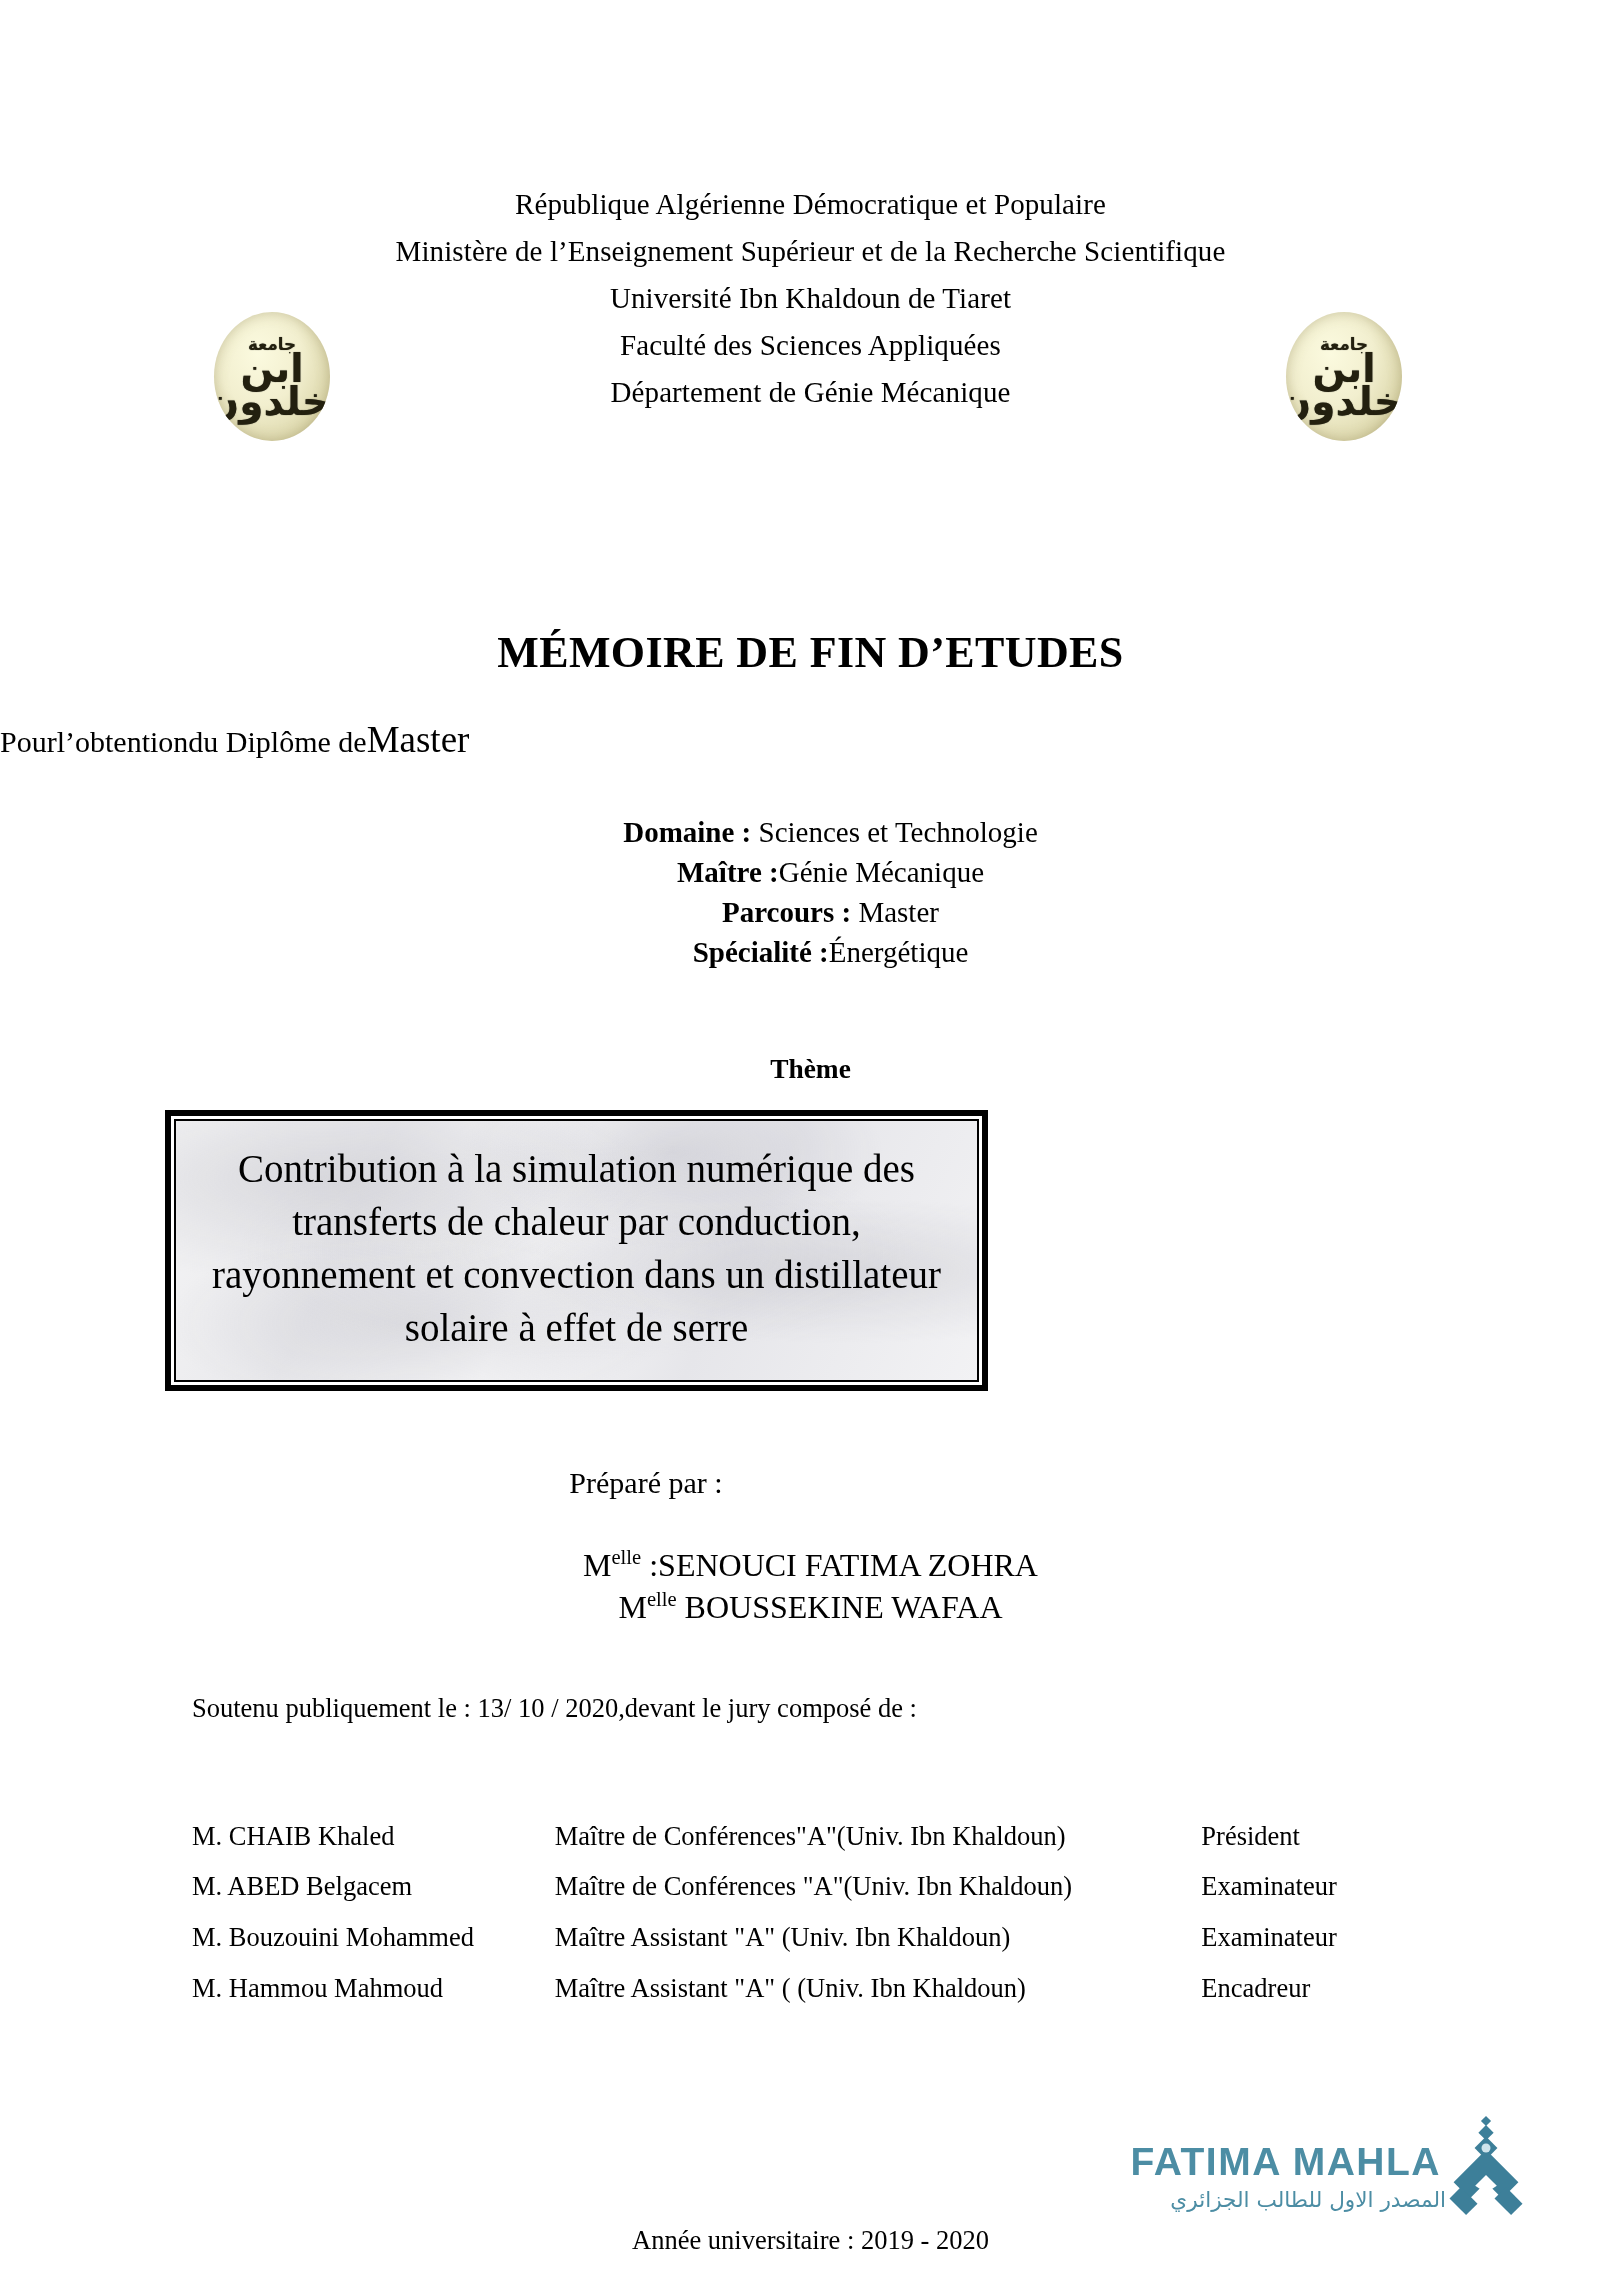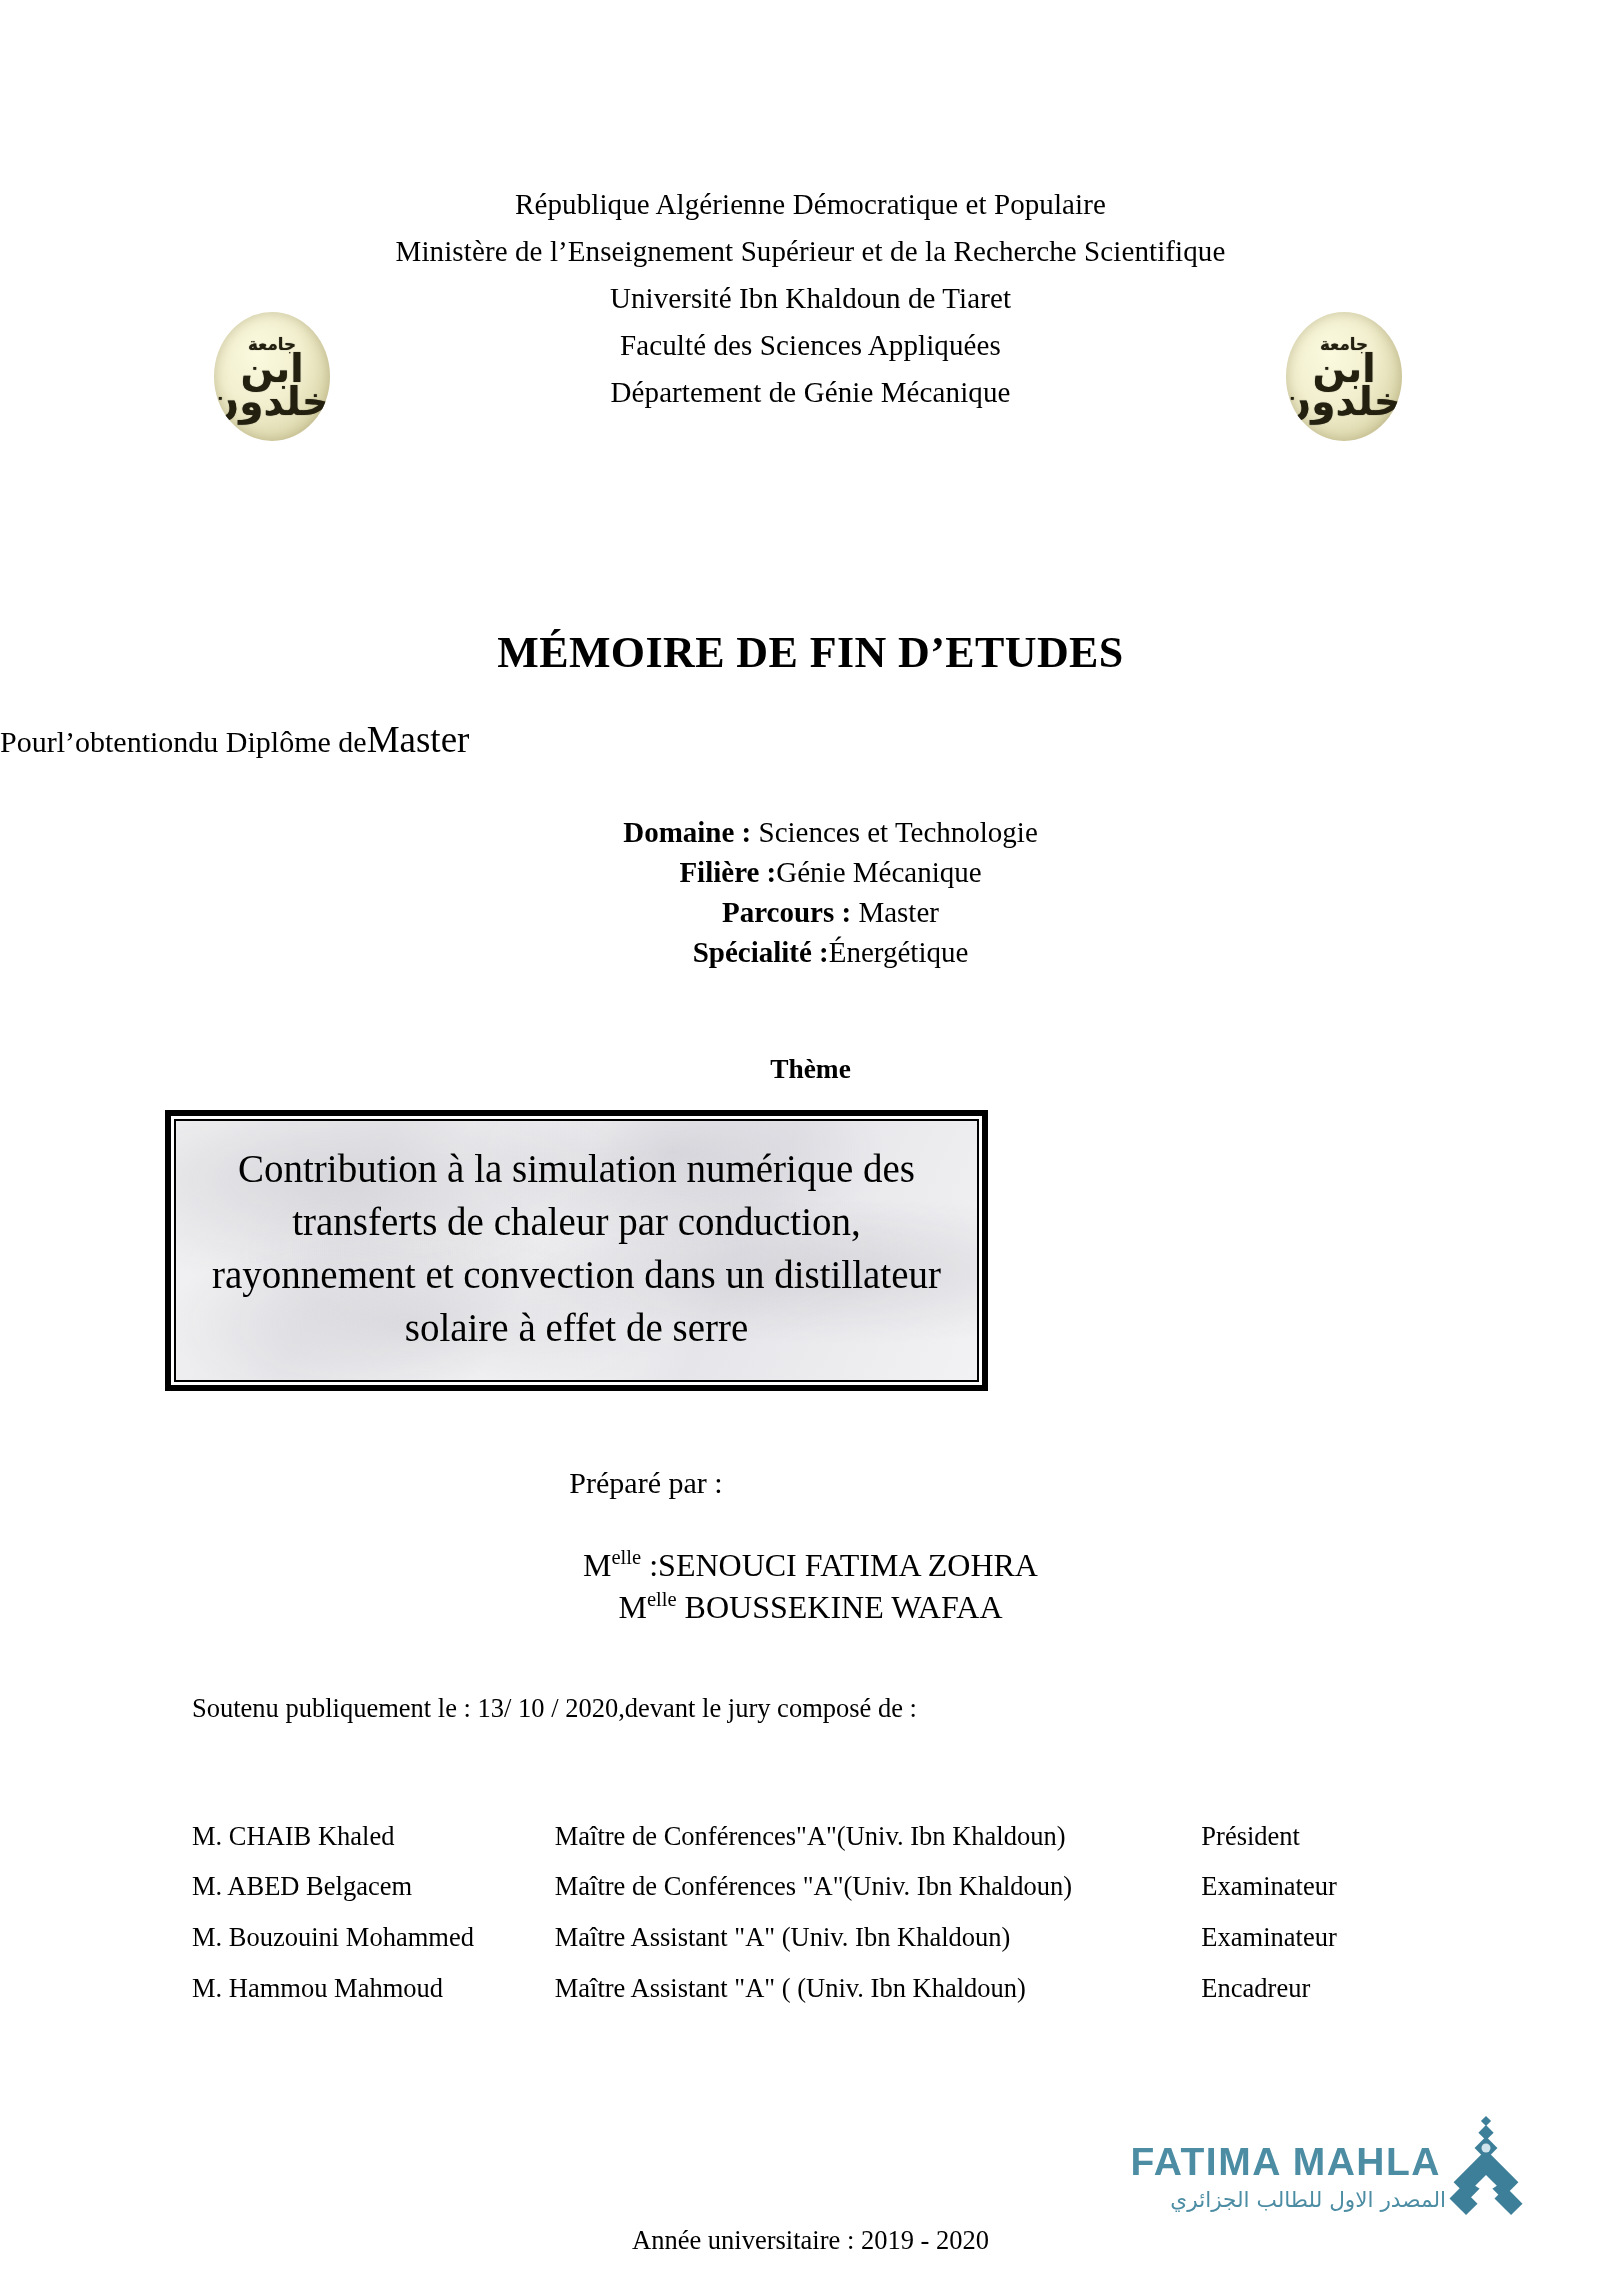--- a/index.html
+++ b/index.html
@@ -271,21 +271,21 @@
 
   <div class="pour-line">
     <span>Pourl’obtentiondu Diplôme de</span><span class="big">Master</span>
   </div>
 
   <div class="fields">
     <div class="field-line">
       <b>Domaine :</b><span> Sciences et Technologie</span>
     </div>
     <div class="field-line">
-      <b>Filière :</b><span>Génie Mécanique</span>
+      <b>Maître :</b><span>Génie Mécanique</span>
     </div>
     <div class="field-line">
       <b>Parcours :</b><span> Master</span>
     </div>
     <div class="field-line">
       <b>Spécialité :</b><span>Énergétique</span>
     </div>
   </div>
 
   <div class="theme-label">Thème</div>

